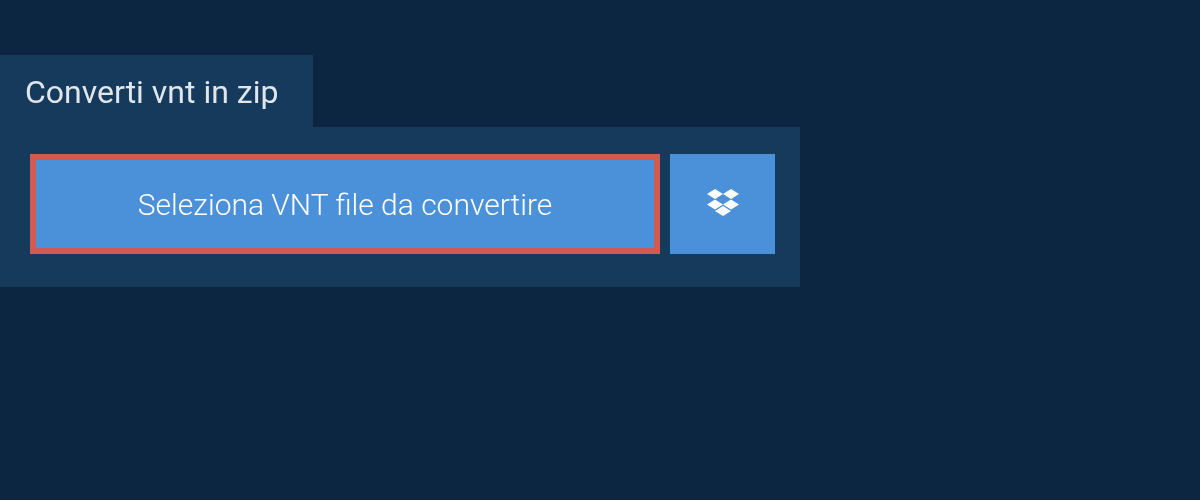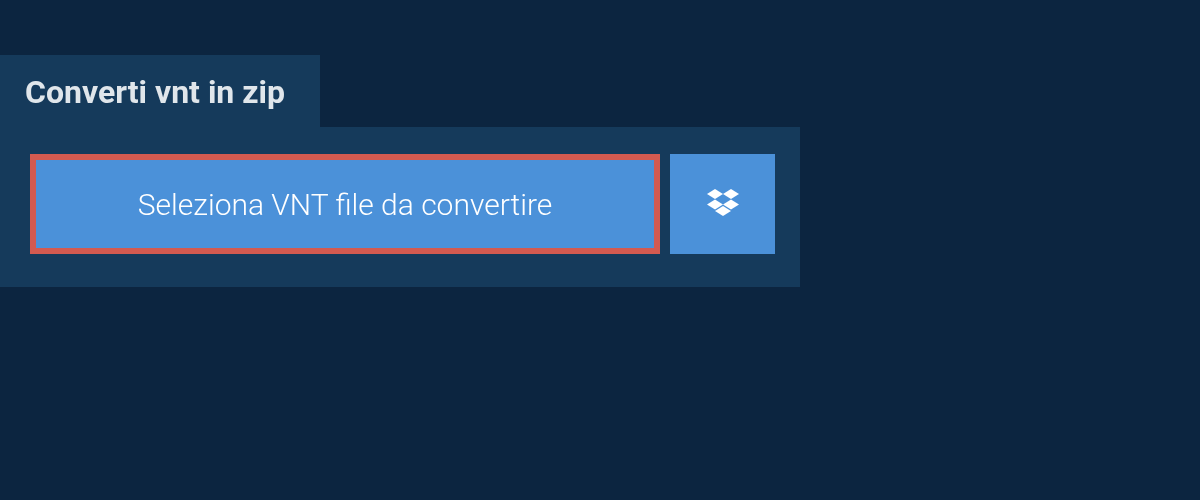--- a/index.html
+++ b/index.html
@@ -16,21 +16,21 @@
     }
     .tab-container {
       position: absolute;
       top: 55px;
       left: 0;
     }
     .tab {
       background: #153a5b;
       color: #e0e6eb;
       font-size: 32px;
-      font-weight: 700;
+      font-weight: 400;
       padding: 18px 35px 18px 25px;
       display: inline-block;
     }
     .panel {
       position: absolute;
       top: 127px;
       left: 0;
       width: 800px;
       height: 160px;
       background: #153a5b;

